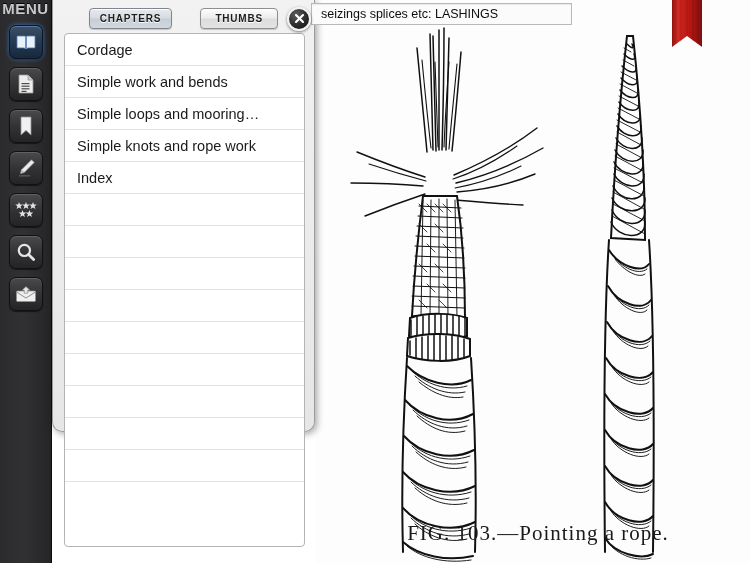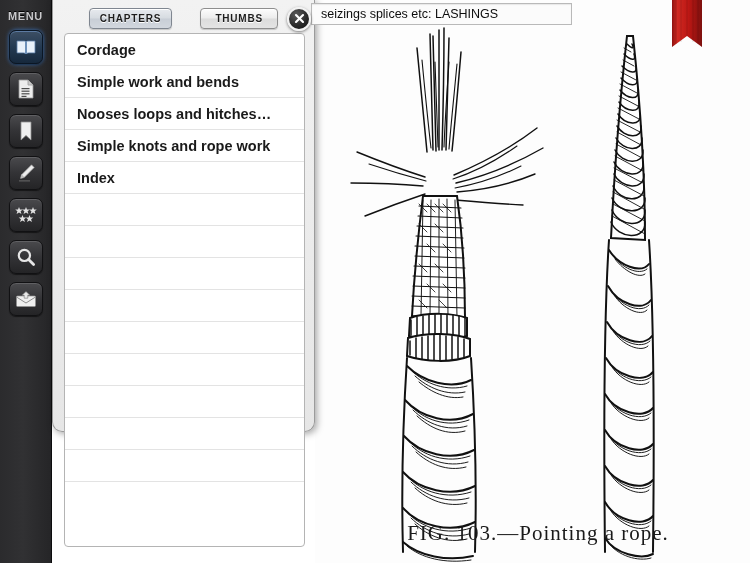--- a/index.html
+++ b/index.html
@@ -13,22 +13,21 @@
 
   
   .toolbar {
     position: absolute; left: 0; top: 0;
     width: 52px; height: 563px;
     background: linear-gradient(to right, #2b2b2d 0%, #313133 45%, #252527 100%);
     border-right: 1px solid #0c0c0d;
     display: flex; flex-direction: column; align-items: center;
   }
   .menu-label {
-    margin-top: 10px;
-    font-size: 11px; font-weight: bold;
+    font-size: 15px; font-weight: bold;
     letter-spacing: 0.6px;
     color: #c9c9cc;
     text-shadow: 0 -1px 0 #000;
   }
   .tool-btn {
     margin-top: 8px;
     width: 34px; height: 34px;
     border-radius: 7px;
     background: linear-gradient(to bottom, #4a4a4d 0%, #333336 50%, #242426 100%);
     border: 1px solid #111113;
@@ -87,21 +86,21 @@
     border: 1px solid #b4b4b4;
     border-radius: 4px;
     overflow: hidden;
   }
   .chapter-row {
     height: 32px;
     display: flex; align-items: center;
     padding-left: 12px;
     border-bottom: 1px solid #e3e3e3;
     font-size: 14.5px;
-    font-weight: bold;
+    font-weight: normal;
     color: #1a1a1a;
     cursor: pointer;
     white-space: nowrap;
     overflow: hidden;
   }
   .chapter-row.selected {
     background: linear-gradient(to bottom, #2f8ef0 0%, #0a6ddc 100%);
     color: #ffffff;
     border-bottom: 1px solid #0a5ec0;
   }
@@ -496,21 +495,21 @@
   </div>
 
   <div class="panel">
     <div class="panel-header">
       <div class="seg-btn selected">CHAPTERS</div>
       <div class="seg-btn">THUMBS</div>
     </div>
     <div class="list-wrap">
       <div class="chapter-row">Cordage</div>
       <div class="chapter-row">Simple work and bends</div>
-      <div class="chapter-row">Nooses loops and hitches…</div>
+      <div class="chapter-row">Simple loops and mooring…</div>
       <div class="chapter-row">Simple knots and rope work</div>
       <div class="chapter-row">Index</div>
       <div class="chapter-row blank"></div>
       <div class="chapter-row blank"></div>
       <div class="chapter-row blank"></div>
       <div class="chapter-row blank"></div>
       <div class="chapter-row blank"></div>
       <div class="chapter-row blank"></div>
       <div class="chapter-row blank"></div>
       <div class="chapter-row blank"></div>

